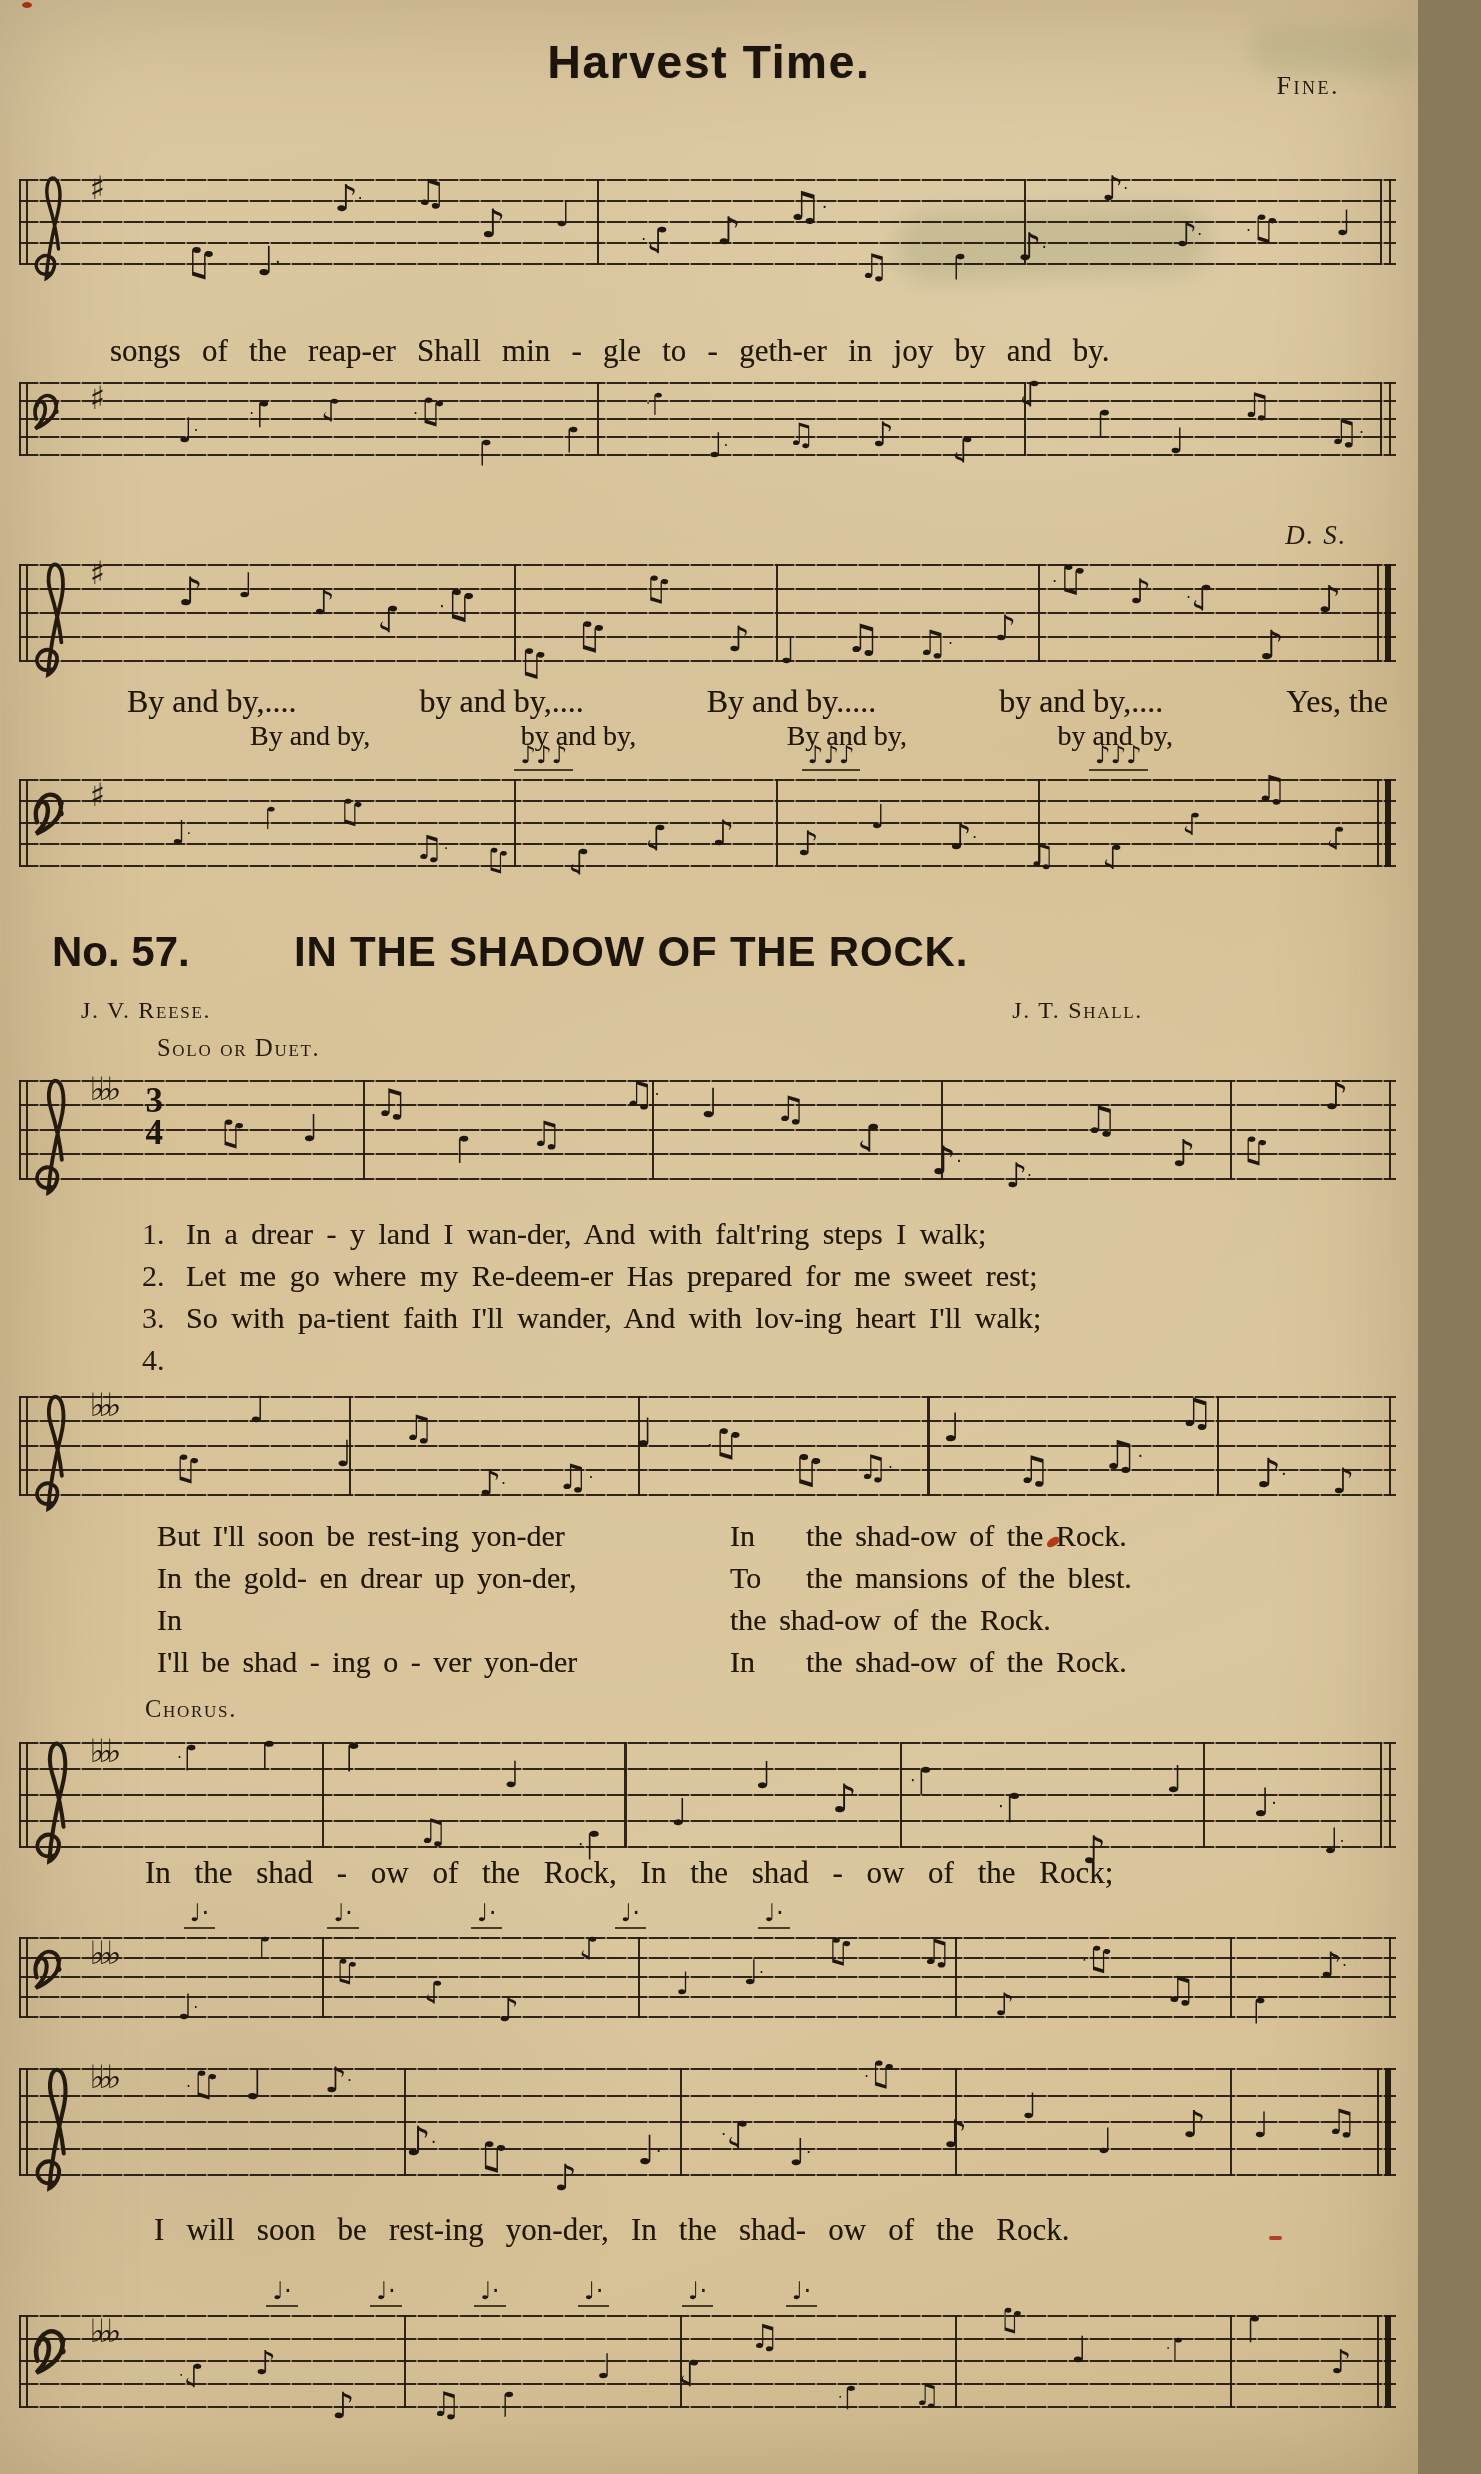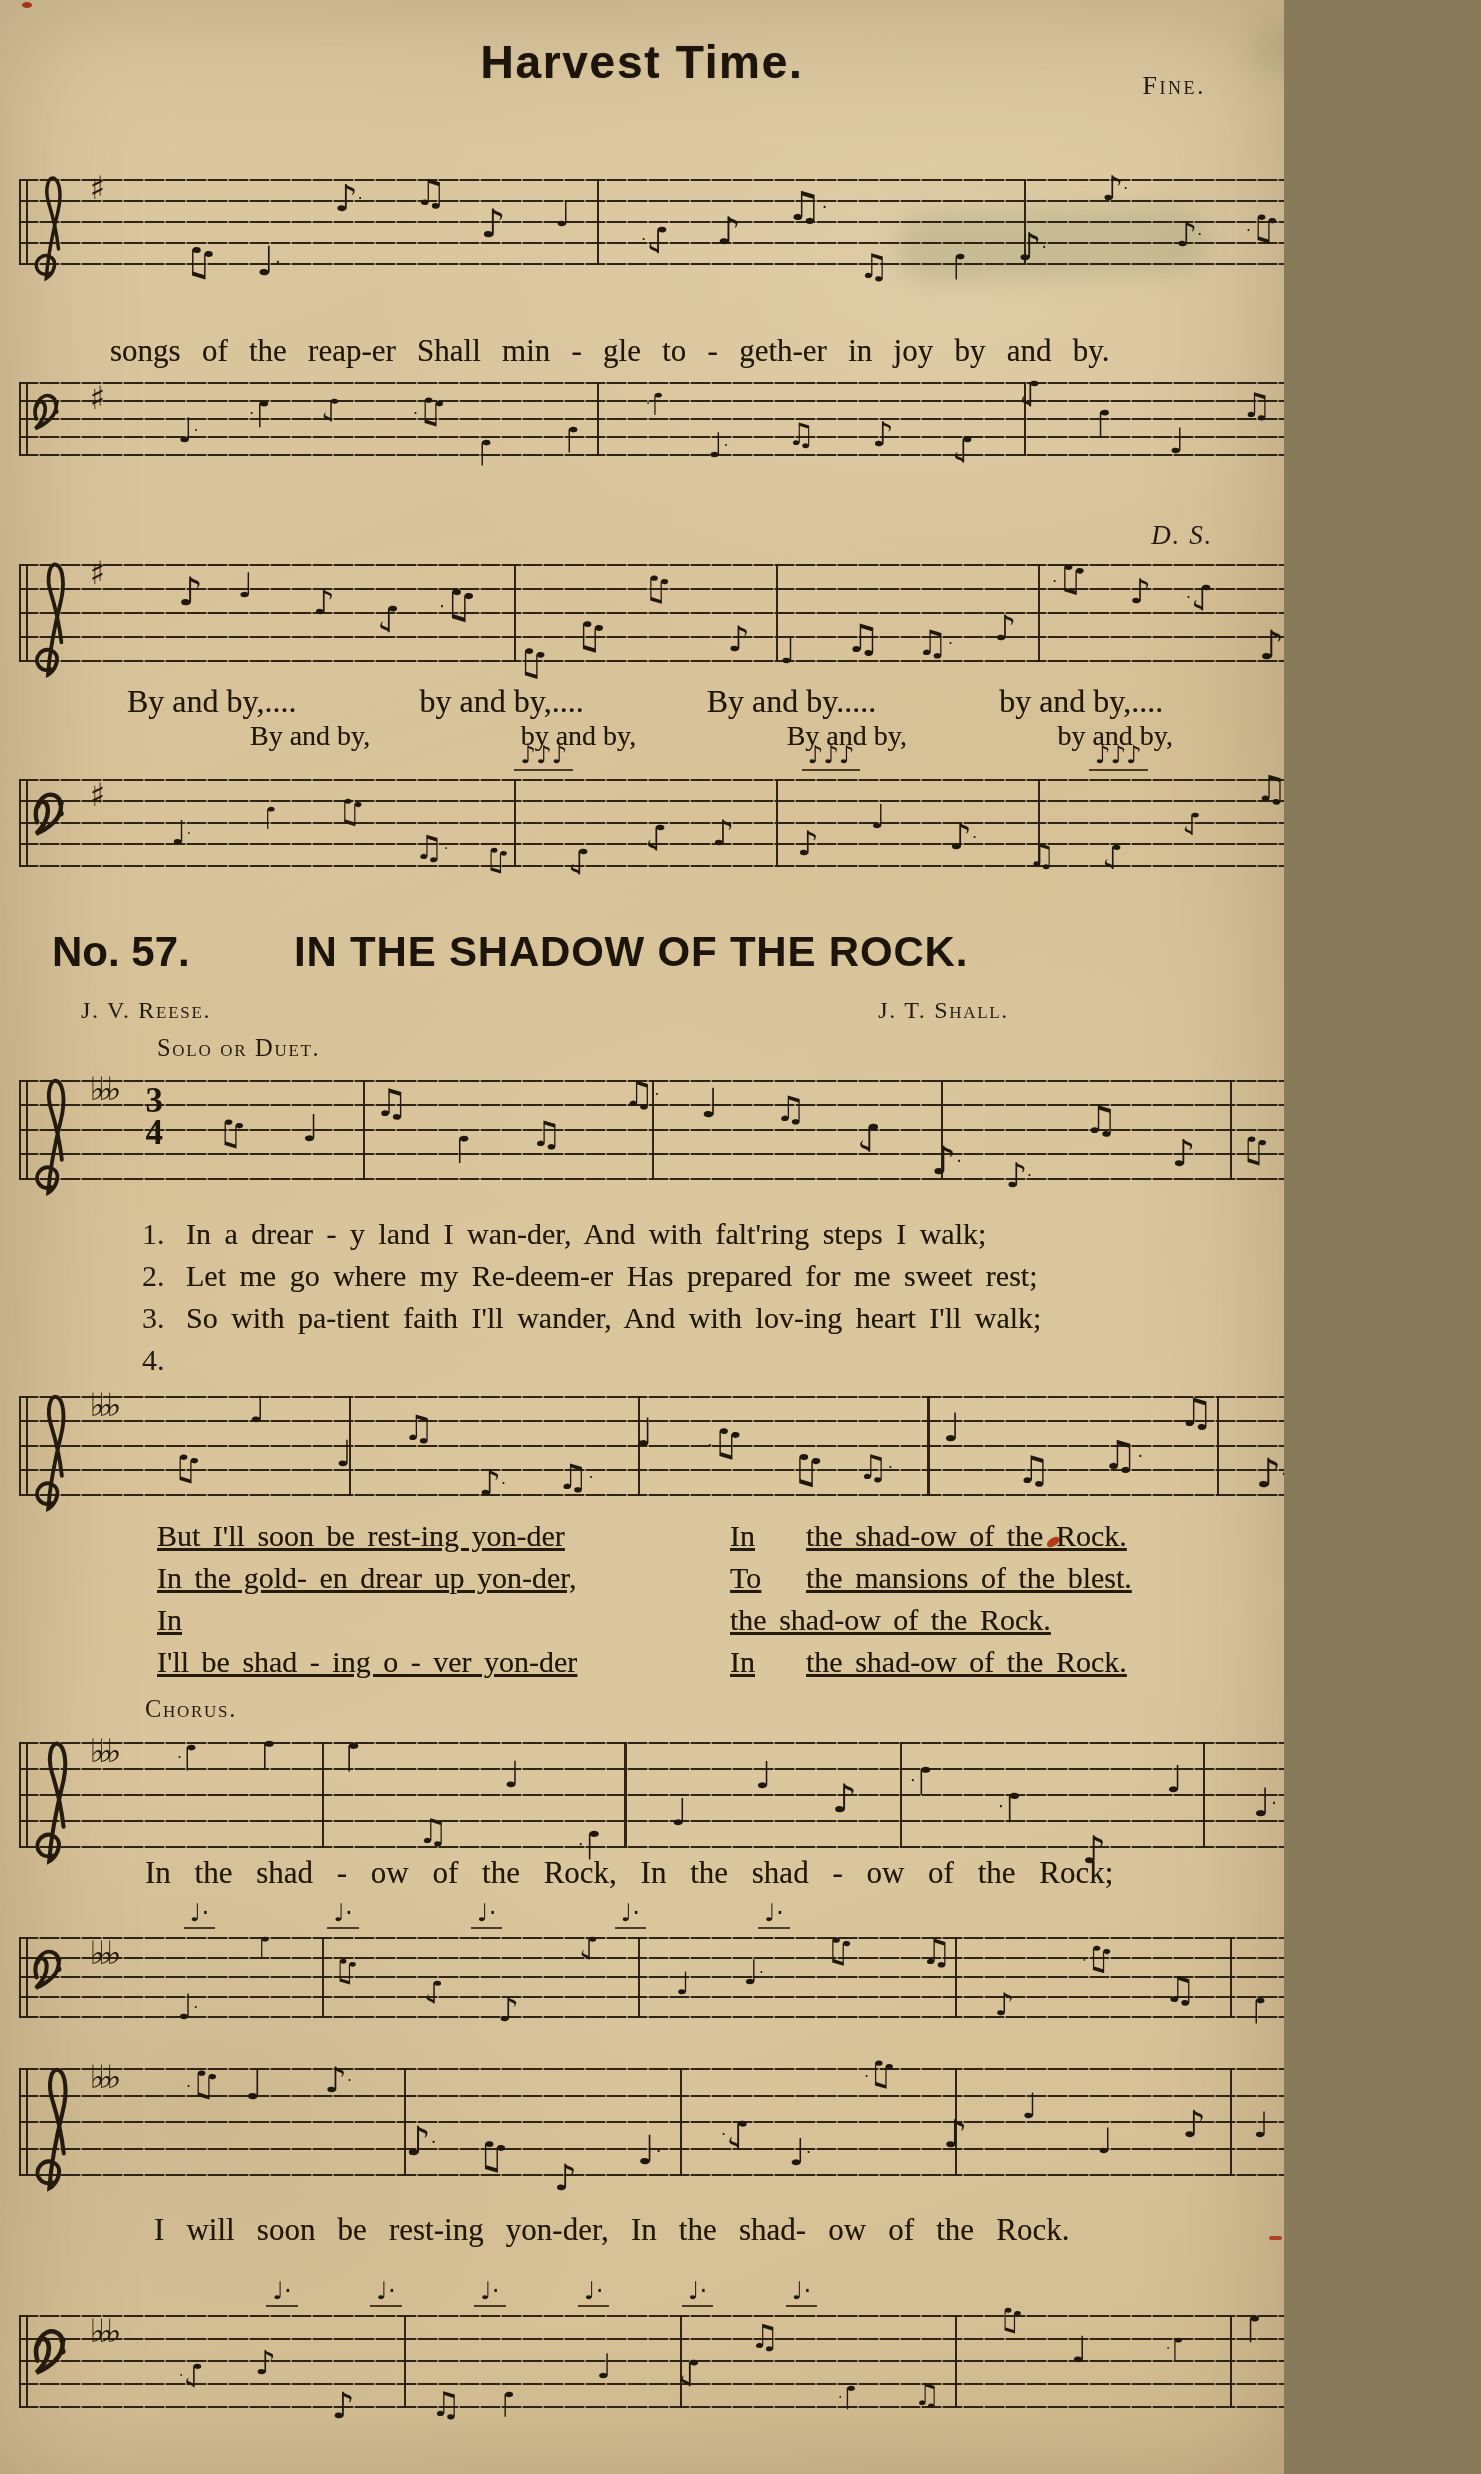--- a/index.html
+++ b/index.html
@@ -1,17 +1,17 @@
 <!DOCTYPE html>
 <html style="font-size:13.5px"><head>
 <meta charset="utf-8">
 <style>
   html,body{margin:0;padding:0;background:#8a7a5c;}
   .page{
-    position:relative;width:1284px;height:2475px;overflow:hidden;
+    position:relative;width:1418px;height:2475px;overflow:hidden;
     background:
       radial-gradient(1014px 676px at 75% 12%, rgba(255,250,230,.16), transparent 60%),
       radial-gradient(760px 591px at 15% 85%, rgba(120,95,55,.13), transparent 60%),
       radial-gradient(1267px 929px at 50% 45%, rgba(255,248,225,.10), transparent 70%),
       linear-gradient(160deg,#dcc9a1,#d5bf94 40%,#dbc79e 70%,#d2bc90);
     box-shadow: inset 0 0 135px rgba(90,70,40,.28);
     font-family:"Liberation Serif", serif;
     color:#241a0d;
   }
   .abs{position:absolute;}
@@ -40,21 +40,21 @@
   .credit-author{top:997px;left:81px;}
   .credit-composer{top:997px;right:275px;}
   .solo-label{top:1034px;left:157px;font-variant:small-caps;font-size:24.5px;letter-spacing:1.7px;}
   .chorus-label{top:1695px;left:145px;font-variant:small-caps;font-size:24.5px;letter-spacing:1.7px;}
 
   .verses{top:1217px;left:142px;}
   .verse-row{display:flex;height:42px;align-items:flex-start;}
   .verse-num{width:44px;font-size:30px;}
   .verse-text{font-size:30px;word-spacing:6px;white-space:nowrap;}
 
-  .responses{top:1519px;left:157px;text-decoration:underline;}
+  .responses{top:1519px;left:157px;}
   .resp-row{display:grid;grid-template-columns:573px 76px auto;height:42px;font-size:30px;word-spacing:5px;white-space:nowrap;}
 
   .chorus-lyric{top:1855px;left:145px;font-size:31px;word-spacing:16px;}
   .final-lyric{top:2212px;left:154px;font-size:31px;word-spacing:14.4px;}
 
   .staff-system{position:absolute;left:18.6px;width:1377px;}
   .sline{position:absolute;left:0;right:0;height:2.1px;
     background:repeating-linear-gradient(90deg, rgba(38,27,14,.95) 0 18.6px, rgba(38,27,14,.38) 18.6px 21px);}
   .barline{position:absolute;width:2.1px;top:0;bottom:0;background:rgba(38,27,14,.95);}
   .endthick{position:absolute;width:6.8px;top:0;bottom:0;background:rgba(32,23,12,.97);}

